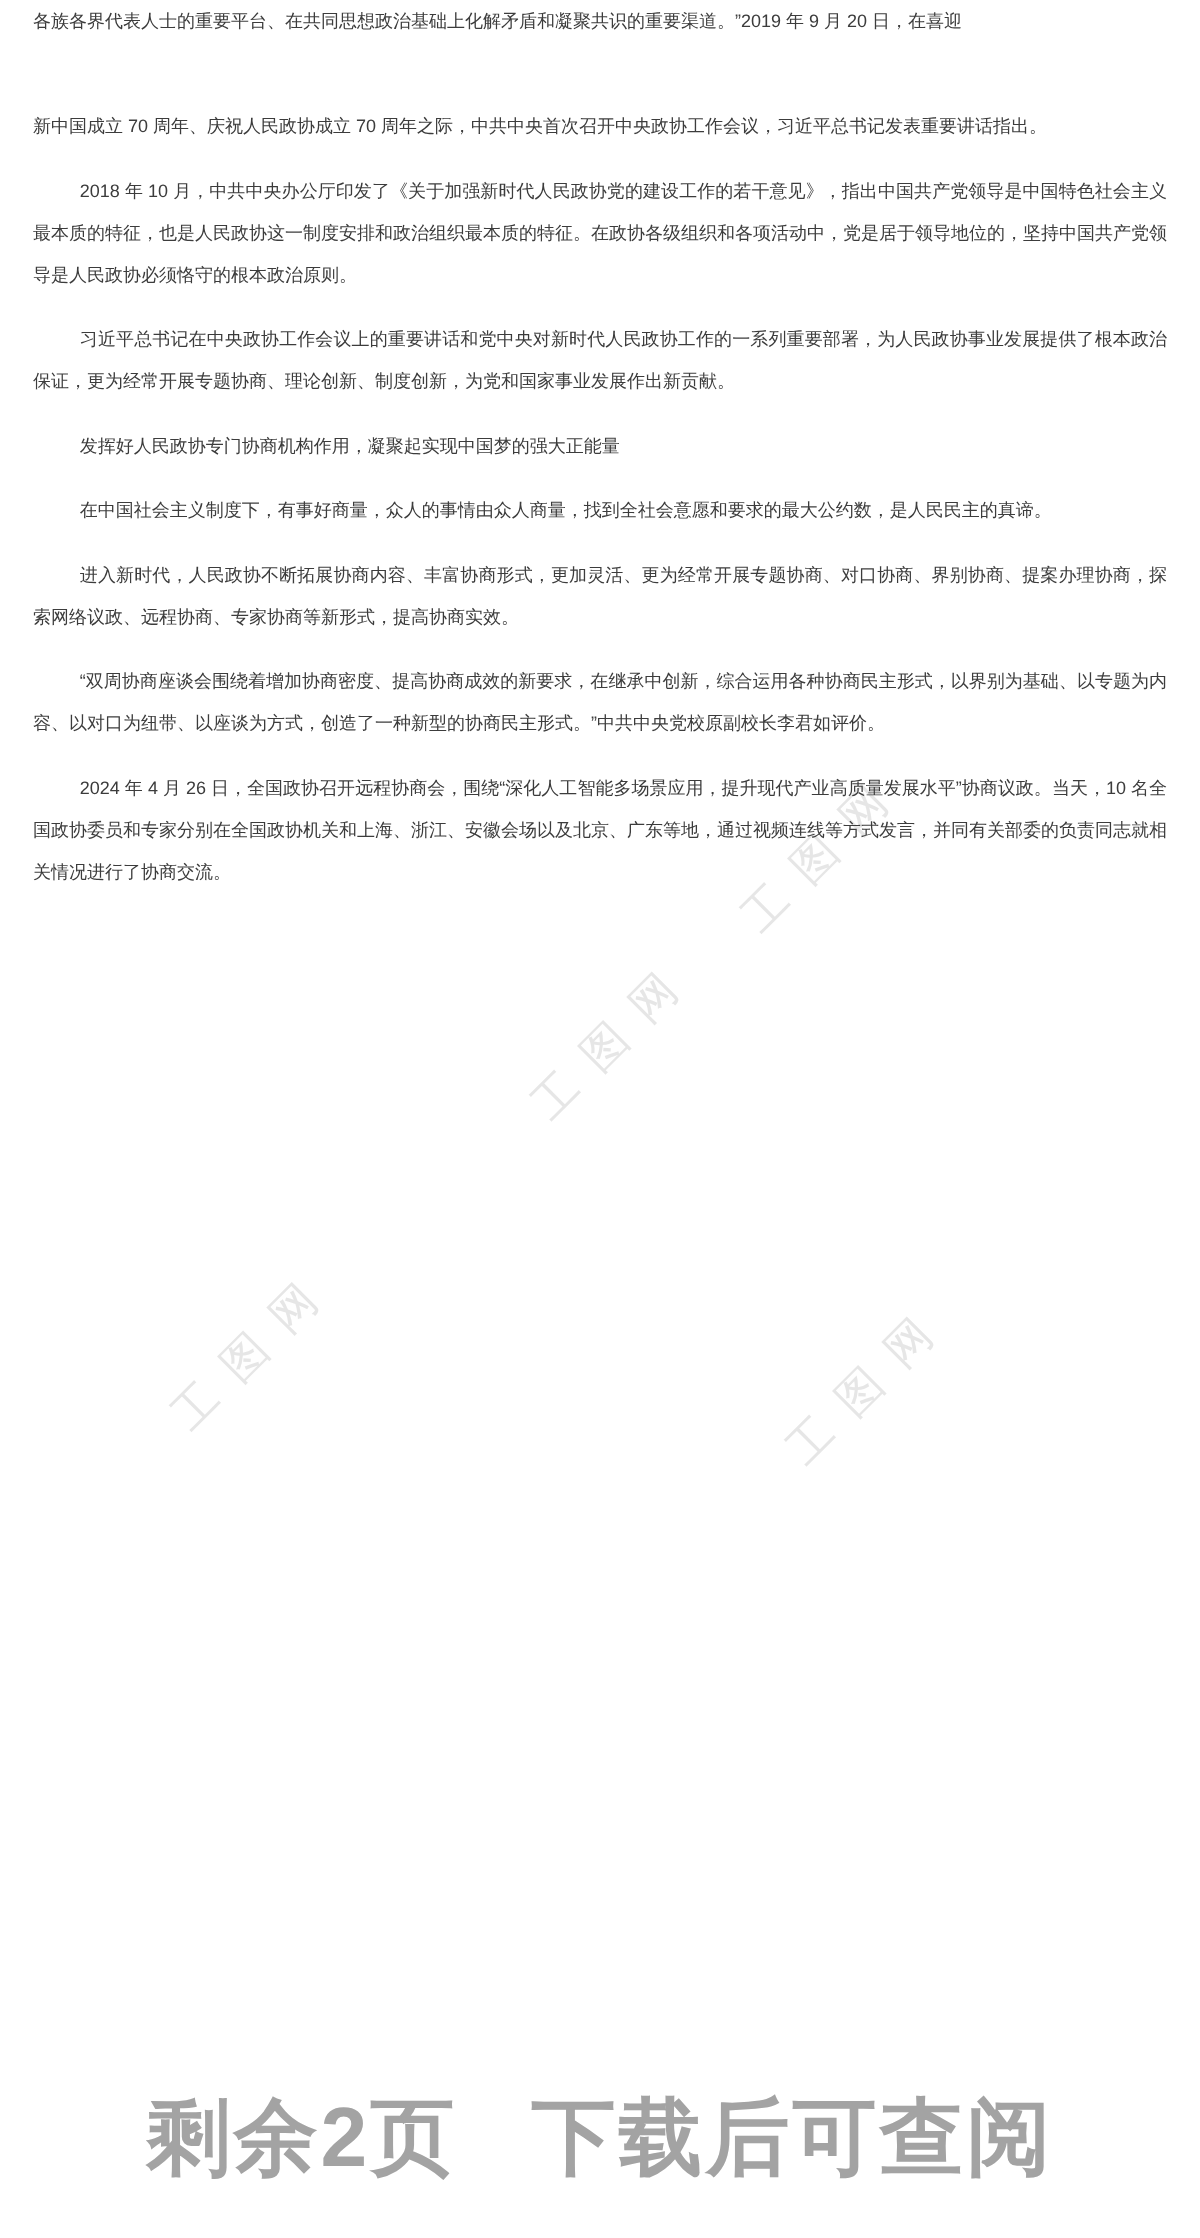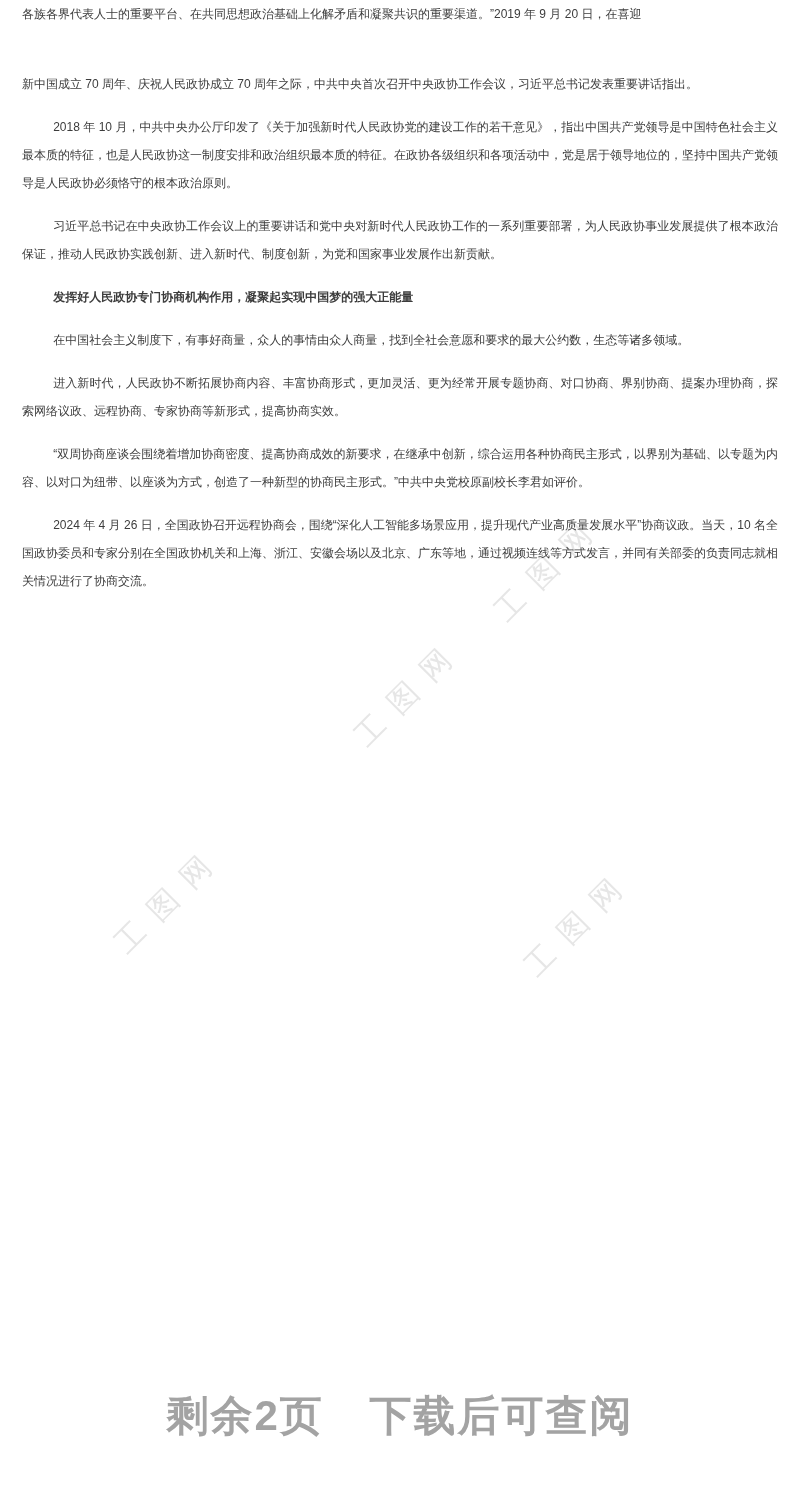--- a/index.html
+++ b/index.html
@@ -54,35 +54,35 @@
     text-indent: 2.6em;
   }
   .para.first {
     margin-top: 0;
   }
   .para.continuation {
     text-indent: 0;
     margin-top: 0;
   }
   .para.heading {
-    font-weight: 700;
+    font-weight: 400;
   }
   .page-gap {
     height: 42px;
   }
   
   .footer-notice {
     position: absolute;
     z-index: 2;
     left: 0;
     right: 0;
     top: 1388px;
     text-align: center;
     font-weight: 700;
-    font-size: 42px;
+    font-size: 56px;
     letter-spacing: 2px;
     color: #a3a3a3;
     white-space: nowrap;
   }
   .footer-notice .hint {
     display: inline-block;
     margin-left: 32px;
   }
 </style>
 </head>
@@ -95,23 +95,23 @@
     <span class="wm wm2">工图网</span>
     <span class="wm wm3">工图网</span>
     <span class="wm wm4">工图网</span>
   </div>
 
   <div class="doc">
     <p class="para continuation first">各族各界代表人士的重要平台、在共同思想政治基础上化解矛盾和凝聚共识的重要渠道。”2019 年 9 月 20 日，在喜迎</p>
     <div class="page-gap"></div>
     <p class="para continuation">新中国成立 70 周年、庆祝人民政协成立 70 周年之际，中共中央首次召开中央政协工作会议，习近平总书记发表重要讲话指出。</p>
     <p class="para">2018 年 10 月，中共中央办公厅印发了《关于加强新时代人民政协党的建设工作的若干意见》，指出中国共产党领导是中国特色社会主义最本质的特征，也是人民政协这一制度安排和政治组织最本质的特征。在政协各级组织和各项活动中，党是居于领导地位的，坚持中国共产党领导是人民政协必须恪守的根本政治原则。</p>
-    <p class="para">习近平总书记在中央政协工作会议上的重要讲话和党中央对新时代人民政协工作的一系列重要部署，为人民政协事业发展提供了根本政治保证，推动人民政协实践创新、进入新时代、制度创新，为党和国家事业发展作出新贡献。</p>
+    <p class="para">习近平总书记在中央政协工作会议上的重要讲话和党中央对新时代人民政协工作的一系列重要部署，为人民政协事业发展提供了根本政治保证，更为经常开展专题协商、理论创新、制度创新，为党和国家事业发展作出新贡献。</p>
     <p class="para heading">发挥好人民政协专门协商机构作用，凝聚起实现中国梦的强大正能量</p>
-    <p class="para">在中国社会主义制度下，有事好商量，众人的事情由众人商量，找到全社会意愿和要求的最大公约数，生态等诸多领域。</p>
+    <p class="para">在中国社会主义制度下，有事好商量，众人的事情由众人商量，找到全社会意愿和要求的最大公约数，是人民民主的真谛。</p>
     <p class="para">进入新时代，人民政协不断拓展协商内容、丰富协商形式，更加灵活、更为经常开展专题协商、对口协商、界别协商、提案办理协商，探索网络议政、远程协商、专家协商等新形式，提高协商实效。</p>
     <p class="para">“双周协商座谈会围绕着增加协商密度、提高协商成效的新要求，在继承中创新，综合运用各种协商民主形式，以界别为基础、以专题为内容、以对口为纽带、以座谈为方式，创造了一种新型的协商民主形式。”中共中央党校原副校长李君如评价。</p>
     <p class="para">2024 年 4 月 26 日，全国政协召开远程协商会，围绕“深化人工智能多场景应用，提升现代产业高质量发展水平”协商议政。当天，10 名全国政协委员和专家分别在全国政协机关和上海、浙江、安徽会场以及北京、广东等地，通过视频连线等方式发言，并同有关部委的负责同志就相关情况进行了协商交流。</p>
   </div>
 
   <div class="footer-notice">
     <span class="count">剩余2页</span>
     <span class="hint">下载后可查阅</span>
   </div>
 

